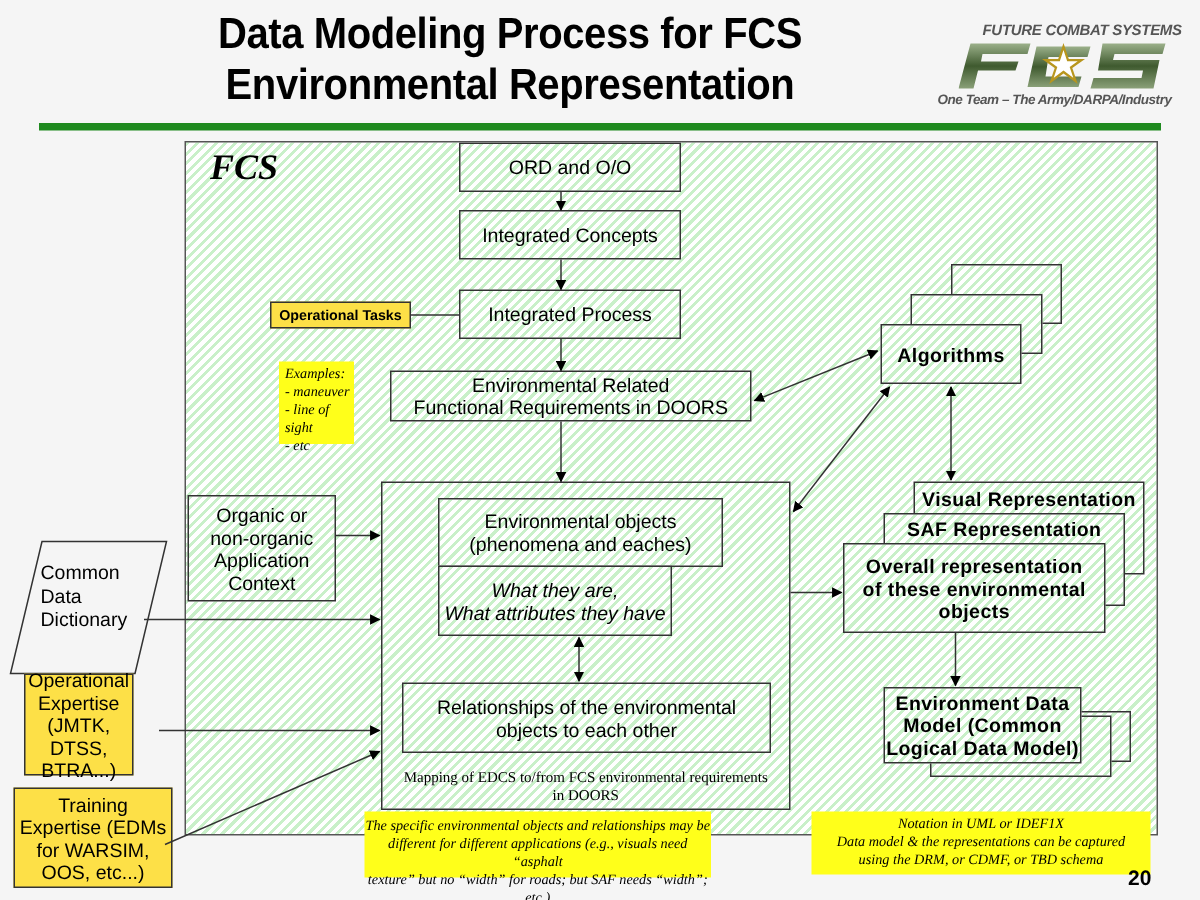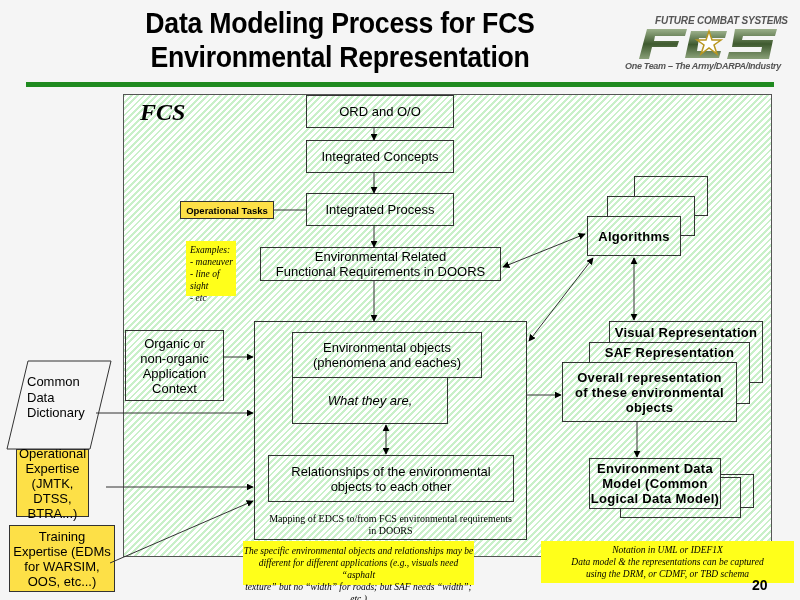--- a/index.html
+++ b/index.html
@@ -102,20 +102,21 @@
 </div>
 
 <div class="box hatch" style="left:254px;top:321px;width:273px;height:219px;"></div>
 
 <div class="box hatch" style="left:292px;top:332px;width:190px;height:46px;flex-direction:column;">
   <div>Environmental objects</div>
   <div>(phenomena and eaches)</div>
 </div>
 <div class="box hatch" style="left:292px;top:377px;width:156px;height:47px;flex-direction:column;font-style:italic;">
   <div>What they are,</div>
+  <div>What attributes they have</div>
 </div>
 
 <div class="box hatch" style="left:268px;top:455px;width:246px;height:47px;flex-direction:column;">
   <div>Relationships of the environmental</div>
   <div>objects to each other</div>
 </div>
 
 <div class="serif-note" style="left:254px;top:513px;width:273px;">
   <div>Mapping of EDCS to/from FCS environmental requirements</div>
   <div>in DOORS</div>
@@ -140,21 +141,21 @@
 </div>
 
 <div class="box hatch" style="left:633px;top:474px;width:121px;height:34px;"></div>
 <div class="box hatch" style="left:620px;top:477px;width:121px;height:41px;"></div>
 <div class="box hatch" style="left:589px;top:458px;width:132px;height:51px;flex-direction:column;font-weight:bold;letter-spacing:0.3px;">
   <div>Environment Data</div>
   <div>Model (Common</div>
   <div>Logical Data Model)</div>
 </div>
 
-<div class="yellow" style="position:absolute;left:541px;top:541px;width:253px;height:42px;text-align:center;padding-top:3px;box-sizing:border-box;">
+<div class="yellow" style="position:absolute;left:541px;top:541px;width:226px;height:42px;text-align:center;padding-top:3px;box-sizing:border-box;">
   <div>Notation in UML or IDEF1X</div>
   <div>Data model &amp; the representations can be captured</div>
   <div>using the DRM, or CDMF, or TBD schema</div>
 </div>
 
 <svg class="arrows" viewBox="0 0 800 600">
   <defs>
     <marker id="ah" viewBox="0 0 10 10" refX="9" refY="5" markerWidth="7" markerHeight="7" orient="auto-start-reverse">
       <path d="M0,0 L10,5 L0,10 z" fill="#000"></path>
     </marker>

